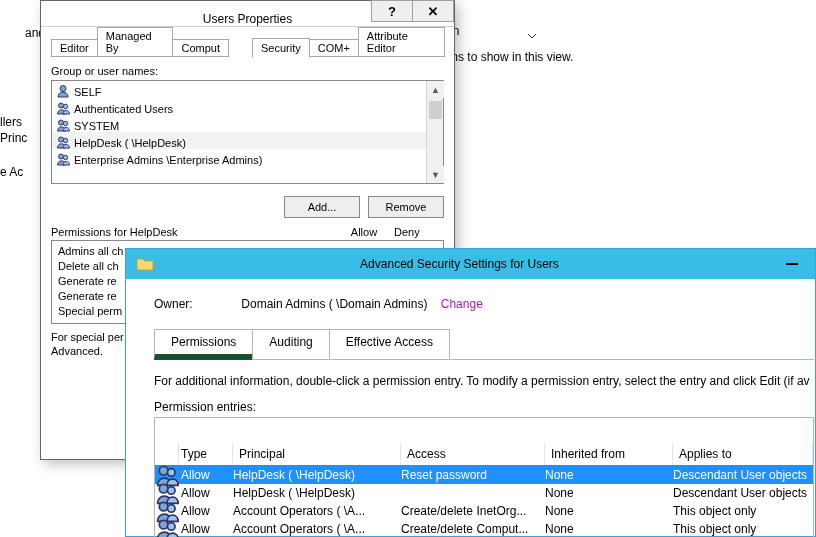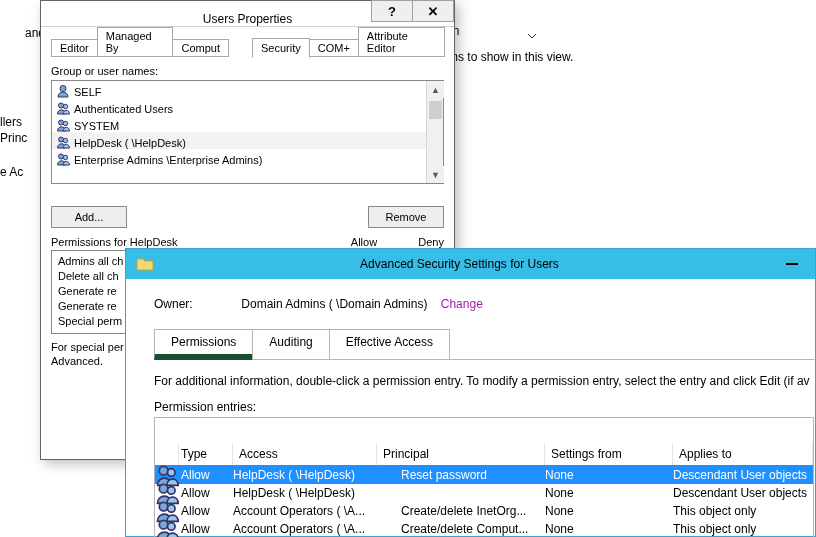--- a/index.html
+++ b/index.html
@@ -44,25 +44,25 @@
   .sb-arrow.up{top:0;} .sb-arrow.down{bottom:0;}
   .sb-thumb { position:absolute; left:2px; top:20px; width:13px; height:18px; background:#cfcfcf;}
   .listbox-inner { position:absolute; left:0; top:0; right:17px; bottom:0; overflow:hidden;}
   .list-item { display:flex; align-items:flex-end; padding:0 4px; height:17px; font-size:11px; gap:4px;}
   .list-item.sel { background:#f2f2f2; }
   .ico-user, .ico-group, .ico-2user {
     width:14px; height:14px; display:inline-block; flex:none;
   }
   .ico-user svg, .ico-group svg, .ico-2user svg { width:14px; height:14px; display:block;}
 
-  .btnrow { display:flex; justify-content:space-between; gap:8px; margin-top:22px; }
+  .btnrow { display:flex; justify-content:flex-end; gap:8px; margin-top:12px; }
   .btn { min-width:76px; height:22px; border:1px solid #8a8a8a; background:#eee; font-size:11px; padding:0 8px; cursor:default;}
 
   .perm-hdr { display:flex; margin-top:8px; font-size:11px;}
-  .perm-hdr .c1{ flex:1;} .perm-hdr .c2{width:60px; text-align:center;} .perm-hdr .c3{width:50px; text-align:right;}
+  .perm-hdr .c1{ flex:1;} .perm-hdr .c2{width:60px; text-align:center;} .perm-hdr .c3{width:50px; text-align:left;}
   .perm-box { border:1px solid #888; margin-top:2px; padding:4px 6px; height:84px; font-size:11px;}
   .perm-row { height:15px; }
 
   .footer-note { font-size:11px; margin-top:6px; line-height:1.3;}
 
   .dlg-ok { position:absolute; left:105px; bottom:8px; width:72px; height:21px; border:1px solid #888; background:#eee; overflow:hidden;}
 
   
   .adv {
     position: absolute; left: 125px; top: 248px; right:0; height: 289px;
@@ -251,23 +251,23 @@
     </div>
     <div class="adv-tabline"></div>
 
     <div class="adv-note">For additional information, double-click a permission entry. To modify a permission entry, select the entry and click Edit (if av</div>
     <div class="adv-entries-lbl">Permission entries:</div>
 
     <div class="grid">
       <div class="grid-hdr">
         <div class="gc icon"></div>
         <div class="gc type">Type</div>
+        <div class="gc princ">Principal</div>
         <div class="gc access">Access</div>
-        <div class="gc princ">Principal</div>
-        <div class="gc inh">Settings from</div>
+        <div class="gc inh">Inherited from</div>
         <div class="gc appl">Applies to</div>
       </div>
       <div id="gridbody">
           <div class="grid-row sel">
             <div class="gc icon">
               <svg viewBox="0 0 14 14">
                 <circle cx="5" cy="4.5" r="2.5" fill="#7aa7d8" stroke="#336"></circle>
                 <circle cx="9.5" cy="5.5" r="2.2" fill="#9cc4ec" stroke="#336"></circle>
                 <path d="M1.5 13c0-2.6 1.8-4.2 4-4.2s4 1.6 4 4.2z" fill="#7aa7d8" stroke="#336"></path>
                 <path d="M7 13c0-2.3 1.5-3.6 3.3-3.6s3.2 1.3 3.2 3.6z" fill="#9cc4ec" stroke="#336"></path>

